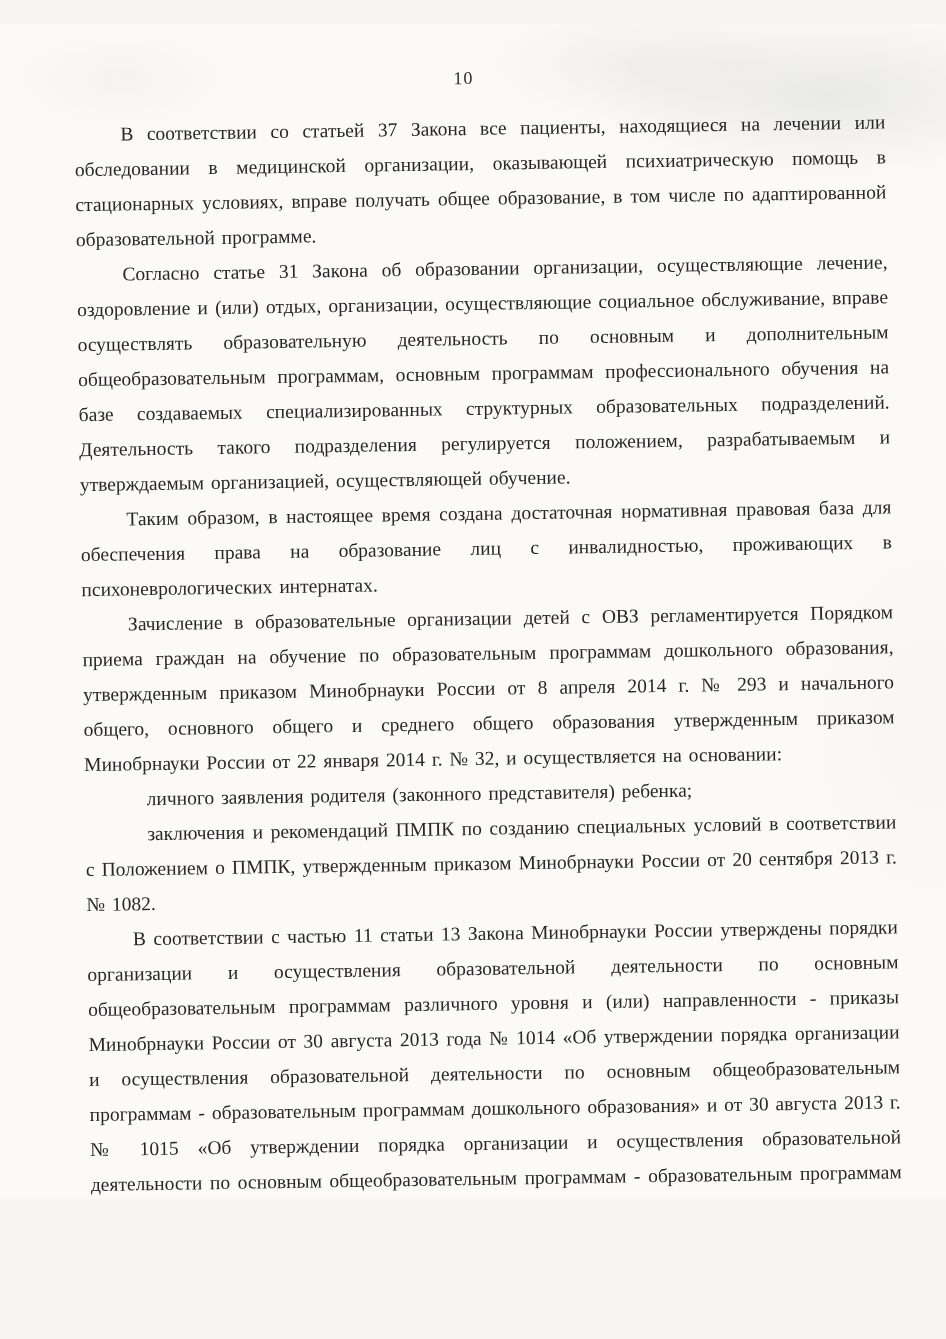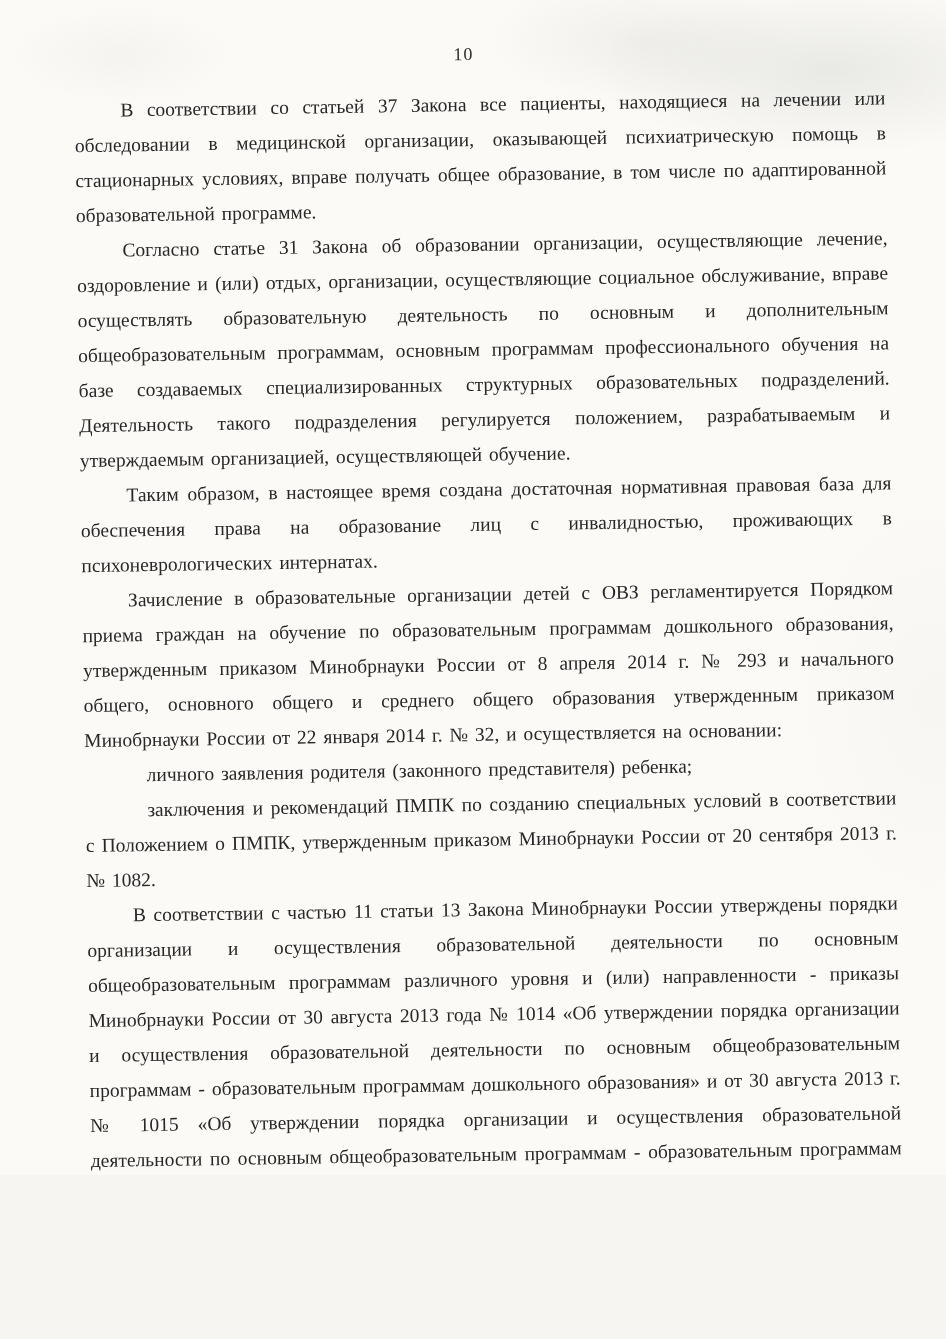--- a/index.html
+++ b/index.html
@@ -20,20 +20,21 @@
     width: 946px;
     height: 1175px;
     background:
       radial-gradient(ellipse 340px 120px at 830px 70px, rgba(190,192,186,0.30), rgba(190,192,186,0) 70%),
       radial-gradient(ellipse 220px 90px at 640px 40px, rgba(200,200,195,0.22), rgba(200,200,195,0) 70%),
       radial-gradient(ellipse 160px 70px at 120px 55px, rgba(205,205,200,0.15), rgba(205,205,200,0) 70%),
       radial-gradient(ellipse 120px 60px at 60px 1290px, rgba(205,205,200,0.14), rgba(205,205,200,0) 70%),
       radial-gradient(ellipse 200px 300px at 930px 700px, rgba(210,210,205,0.10), rgba(210,210,205,0) 70%),
       #fbfaf7;
     overflow: hidden;
+    margin-top: 24px;
   }
 
   
   .scan-content {
     position: absolute;
     left: 0;
     top: 0;
     width: 946px;
     transform: rotate(-0.9deg);
     transform-origin: 473px 660px;

